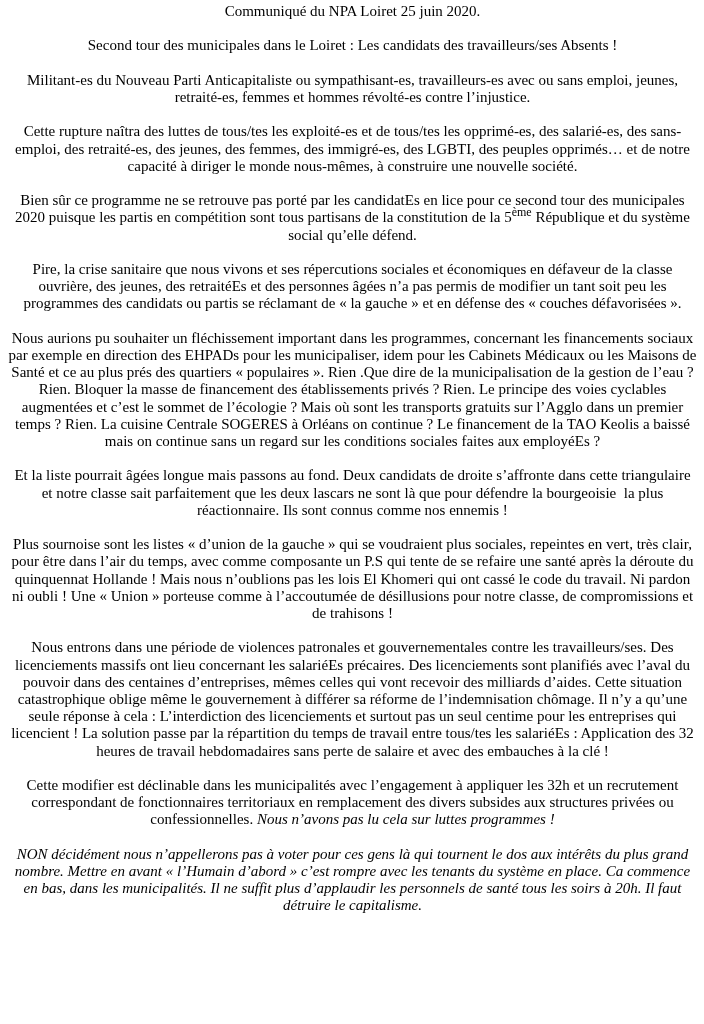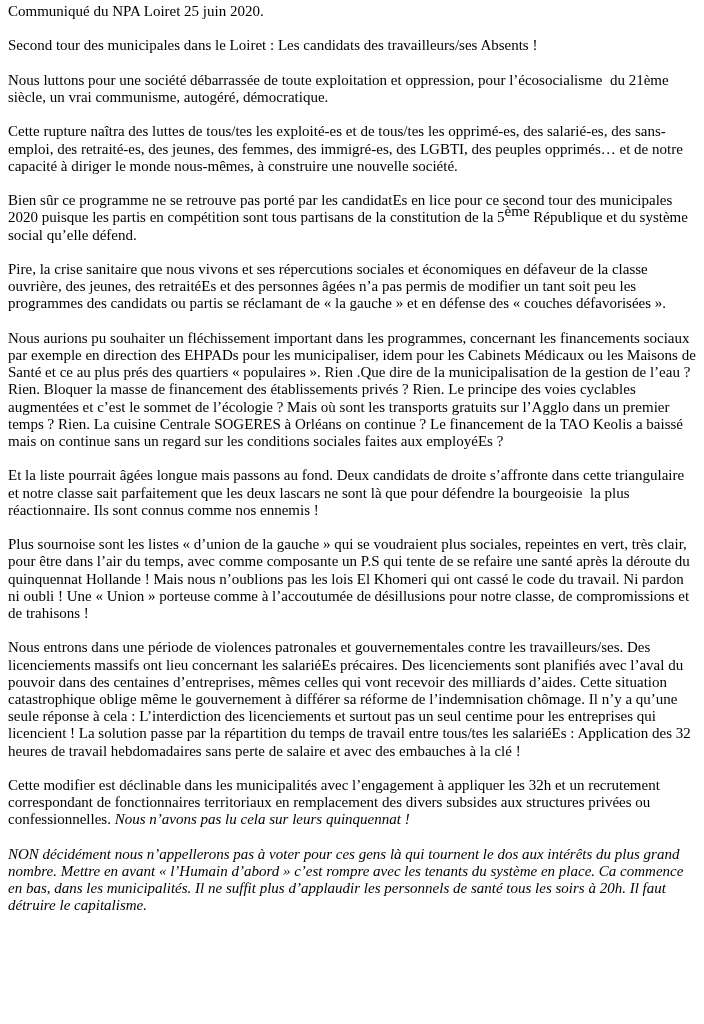--- a/index.html
+++ b/index.html
@@ -15,37 +15,37 @@
     overflow: hidden;
     background: #ffffff;
     color: #000000;
     font-family: "Liberation Serif", "DejaVu Serif", serif;
     font-size: 15px;
     line-height: 17.2px;
   }
   .page p {
     margin: 0 0 17.2px 0;
     white-space: pre-wrap;
-    text-align: left;
+    text-align: center;
   }
   .b   { font-weight: normal; }
   .i   { font-style: italic; }
-  .sup { vertical-align: super; font-size: 15px; line-height: 0; }
+  .sup { vertical-align: super; font-size: 12px; line-height: 0; }
 </style>
 </head>
 <body>
 
 <main class="page" style="background: rgb(255, 255, 255); color: rgb(0, 0, 0);">
   <article id="doc-body">
       <p><span>Communiqué du NPA Loiret 25 juin 2020.</span></p>
       <p><span class="b">Second tour des municipales dans le Loiret : Les candidats des travailleurs/ses Absents !</span></p>
-      <p><span>Nous luttons pour une société débarrassée de toute exploitation et oppression, pour l’écosocialisme  du 21ème siècle, un vrai communisme, autogéré, démocratique.</span></p>
+      <p><span>Militant-es du Nouveau Parti Anticapitaliste ou sympathisant-es, travailleurs-es avec ou sans emploi, jeunes, retraité-es, femmes et hommes révolté-es contre l’injustice.</span></p>
       <p><span>Cette rupture naîtra des luttes de tous/tes les exploité-es et de tous/tes les opprimé-es, des salarié-es, des sans-emploi, des retraité-es, des jeunes, des femmes, des immigré-es, des LGBTI, des peuples opprimés… et de notre capacité à diriger le monde nous-mêmes, à construire une nouvelle société.</span></p>
       <p><span>Bien sûr ce programme ne se retrouve pas porté par les candidatEs en lice pour ce second tour des municipales 2020 puisque les partis en compétition sont tous partisans de la constitution de la 5</span><span class="sup">ème</span><span> République et du système social qu’elle défend.</span></p>
       <p><span>Pire, la crise sanitaire que nous vivons et ses répercutions sociales et économiques en défaveur de la classe ouvrière, des jeunes, des retraitéEs et des personnes âgées n’a pas permis de modifier un tant soit peu les programmes des candidats ou partis se réclamant de « la gauche » et en défense des « couches défavorisées ».</span></p>
       <p><span>Nous aurions pu souhaiter un fléchissement important dans les programmes, concernant les financements sociaux par exemple en direction des EHPADs pour les municipaliser, idem pour les Cabinets Médicaux ou les Maisons de Santé et ce au plus prés des quartiers « populaires ». Rien .Que dire de la municipalisation de la gestion de l’eau ? Rien. Bloquer la masse de financement des établissements privés ? Rien. Le principe des voies cyclables augmentées et c’est le sommet de l’écologie ? Mais où sont les transports gratuits sur l’Agglo dans un premier temps ? Rien. La cuisine Centrale SOGERES à Orléans on continue ? Le financement de la TAO Keolis a baissé mais on continue sans un regard sur les conditions sociales faites aux employéEs ?</span></p>
       <p><span>Et la liste pourrait âgées longue mais passons au fond. Deux candidats de droite s’affronte dans cette triangulaire et notre classe sait parfaitement que les deux lascars ne sont là que pour défendre la bourgeoisie  la plus réactionnaire. Ils sont connus comme nos ennemis !</span></p>
       <p><span>Plus sournoise sont les listes « d’union de la gauche » qui se voudraient plus sociales, repeintes en vert, très clair, pour être dans l’air du temps, avec comme composante un P.S qui tente de se refaire une santé après la déroute du quinquennat Hollande ! Mais nous n’oublions pas les lois El Khomeri qui ont cassé le code du travail. Ni pardon ni oubli ! Une « Union » porteuse comme à l’accoutumée de désillusions pour notre classe, de compromissions et de trahisons !</span></p>
       <p><span>Nous entrons dans une période de violences patronales et gouvernementales contre les travailleurs/ses. Des licenciements massifs ont lieu concernant les salariéEs précaires. </span><span class="b">Des licenciements sont planifiés</span><span> avec l’aval du pouvoir dans des centaines d’entreprises, mêmes celles qui vont recevoir des milliards d’aides. Cette situation catastrophique oblige même le gouvernement à différer sa réforme de l’indemnisation chômage</span><span class="b">. Il n’y a qu’une seule réponse à cela : L’interdiction des licenciements</span><span> et surtout pas un seul centime pour les entreprises qui licencient ! </span><span class="b">La solution passe par la répartition du temps de travail entre tous/tes les salariéEs : Application des 32 heures de travail hebdomadaires sans perte de salaire et avec des embauches à la clé !</span></p>
-      <p><span>Cette modifier est déclinable dans les municipalités avec l’engagement à appliquer les 32h et un recrutement correspondant de fonctionnaires territoriaux en remplacement des divers subsides aux structures privées ou confessionnelles. </span><span class="b i">Nous n’avons pas lu cela sur leurs quinquennat !</span></p>
+      <p><span>Cette modifier est déclinable dans les municipalités avec l’engagement à appliquer les 32h et un recrutement correspondant de fonctionnaires territoriaux en remplacement des divers subsides aux structures privées ou confessionnelles. </span><span class="b i">Nous n’avons pas lu cela sur luttes programmes !</span></p>
       <p><span class="b i">NON décidément nous n’appellerons pas à voter pour ces gens là qui tournent le dos aux intérêts du plus grand nombre. Mettre en avant « l’Humain d’abord » c’est rompre avec les tenants du système en place. Ca commence en bas, dans les municipalités. Il ne suffit plus d’applaudir les personnels de santé tous les soirs à 20h. Il faut détruire le capitalisme.</span></p>
     </article>
 </main>
 
 </body></html>

